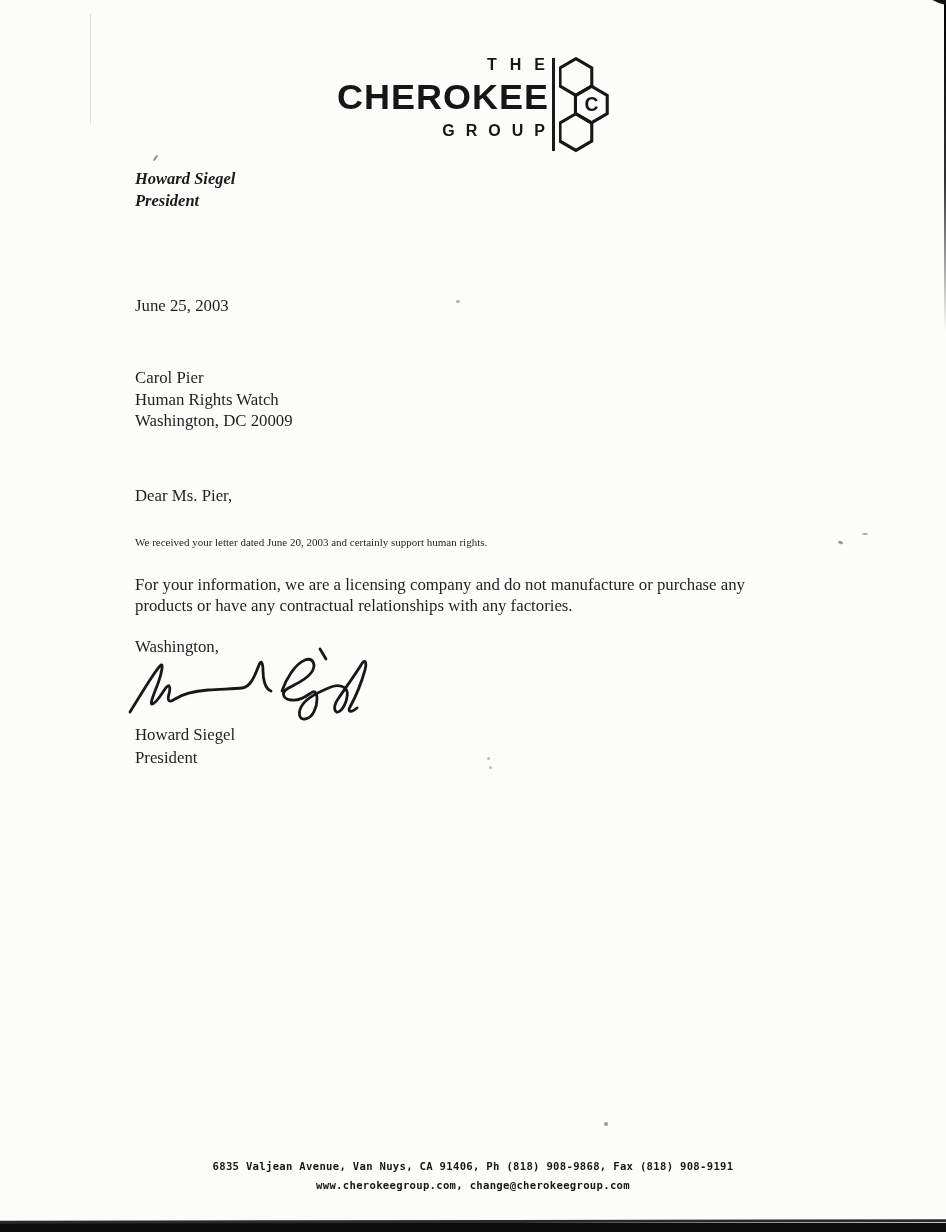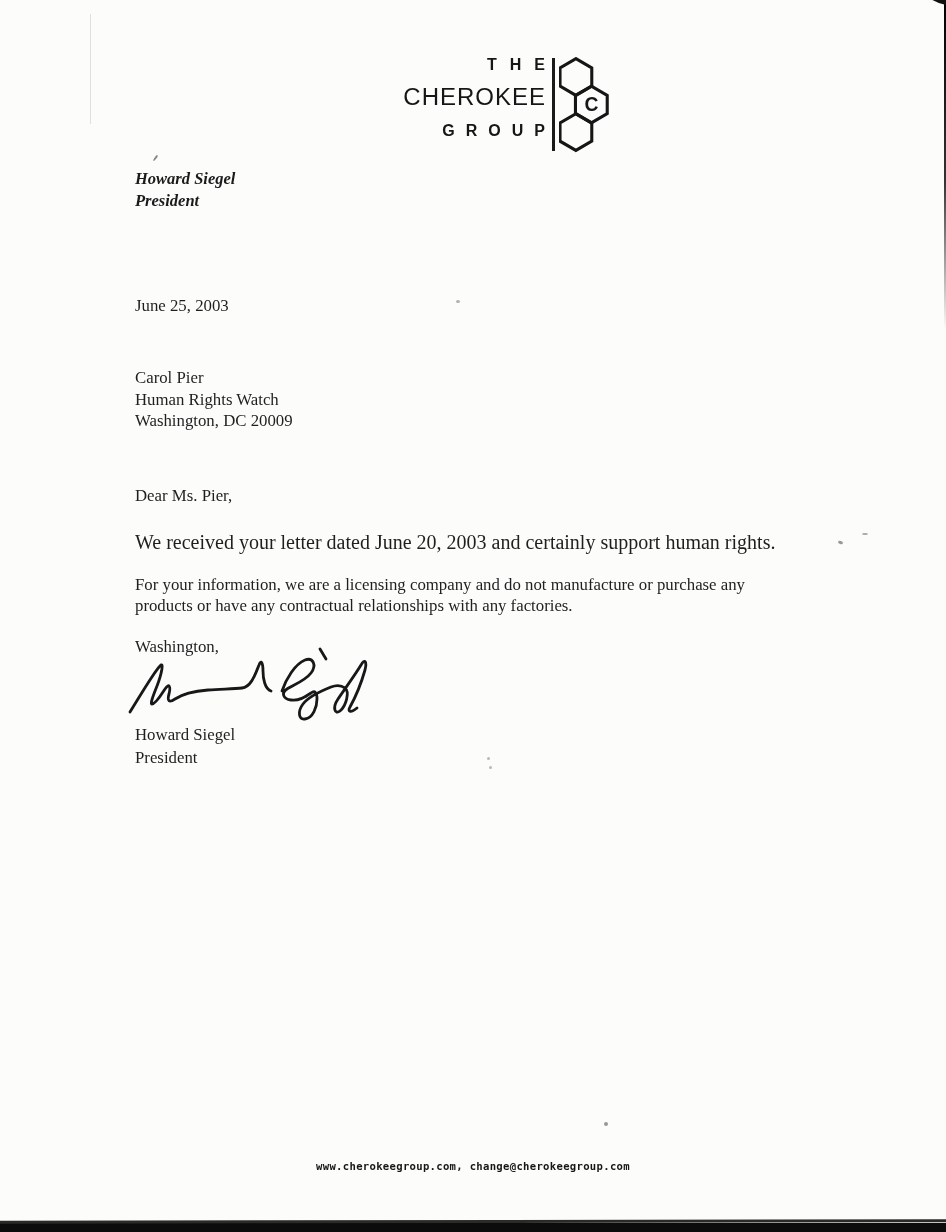--- a/index.html
+++ b/index.html
@@ -31,22 +31,22 @@
   }
   .logo-the {
     font-size: 16px;
     font-weight: 700;
     letter-spacing: 13px;
     margin-right: -13px;
     line-height: 18px;
     margin-bottom: 5px;
   }
   .logo-wordmark {
-    font-size: 24px;
-    font-weight: 400;
+    font-size: 36px;
+    font-weight: 700;
     letter-spacing: 1px;
     margin-right: -1px;
     line-height: 36px;
     transform: scaleY(0.98);
   }
   .logo-group {
     font-size: 16px;
     font-weight: 700;
     letter-spacing: 11px;
     margin-right: -11px;
@@ -65,21 +65,21 @@
   
   .abs { position: absolute; }
   .letterhead-name {
     left: 135px; top: 168px;
     font-size: 16.5px; font-weight: 700; font-style: italic;
     line-height: 22px; color: #1b1b1b;
   }
   .date-line   { left: 135px; top: 296px; font-size: 16.8px; }
   .recipient   { left: 135px; top: 367px; font-size: 16.8px; line-height: 21.5px; }
   .salutation  { left: 135px; top: 486px; font-size: 16.8px; }
-  .para-1      { left: 135px; top: 532px; width: 665px; font-size: 20px; line-height: 21px; }
+  .para-1      { left: 135px; top: 532px; width: 665px; font-size: 11px; line-height: 21px; }
   .para-2      { left: 135px; top: 574px; width: 660px; font-size: 16.8px; line-height: 21px; }
   .closing     { left: 135px; top: 637px; font-size: 16.8px; }
   .signature-wrap { left: 124px; top: 646px; }
   .signer-block { left: 135px; top: 724px; font-size: 16.8px; line-height: 22.5px; }
 
   
   .footer {
     position: absolute;
     left: 0; top: 1157px; width: 100%;
     text-align: center;
@@ -172,20 +172,21 @@
       </g>
     </svg>
   </div>
 
   <div class="abs signer-block">
     <div>Howard Siegel</div>
     <div>President</div>
   </div>
 
   <div class="footer">
+    <div>6835 Valjean Avenue, Van Nuys, CA 91406, Ph (818) 908-9868, Fax (818) 908-9191</div>
     <div>www.cherokeegroup.com, change@cherokeegroup.com</div>
   </div>
 
   <div class="streak"></div>
   <div class="speck s1"></div>
   <div class="speck s2"></div>
   <div class="speck s3"></div>
   <div class="speck s4"></div>
   <div class="speck s5"></div>
   <div class="speck s6"></div>

